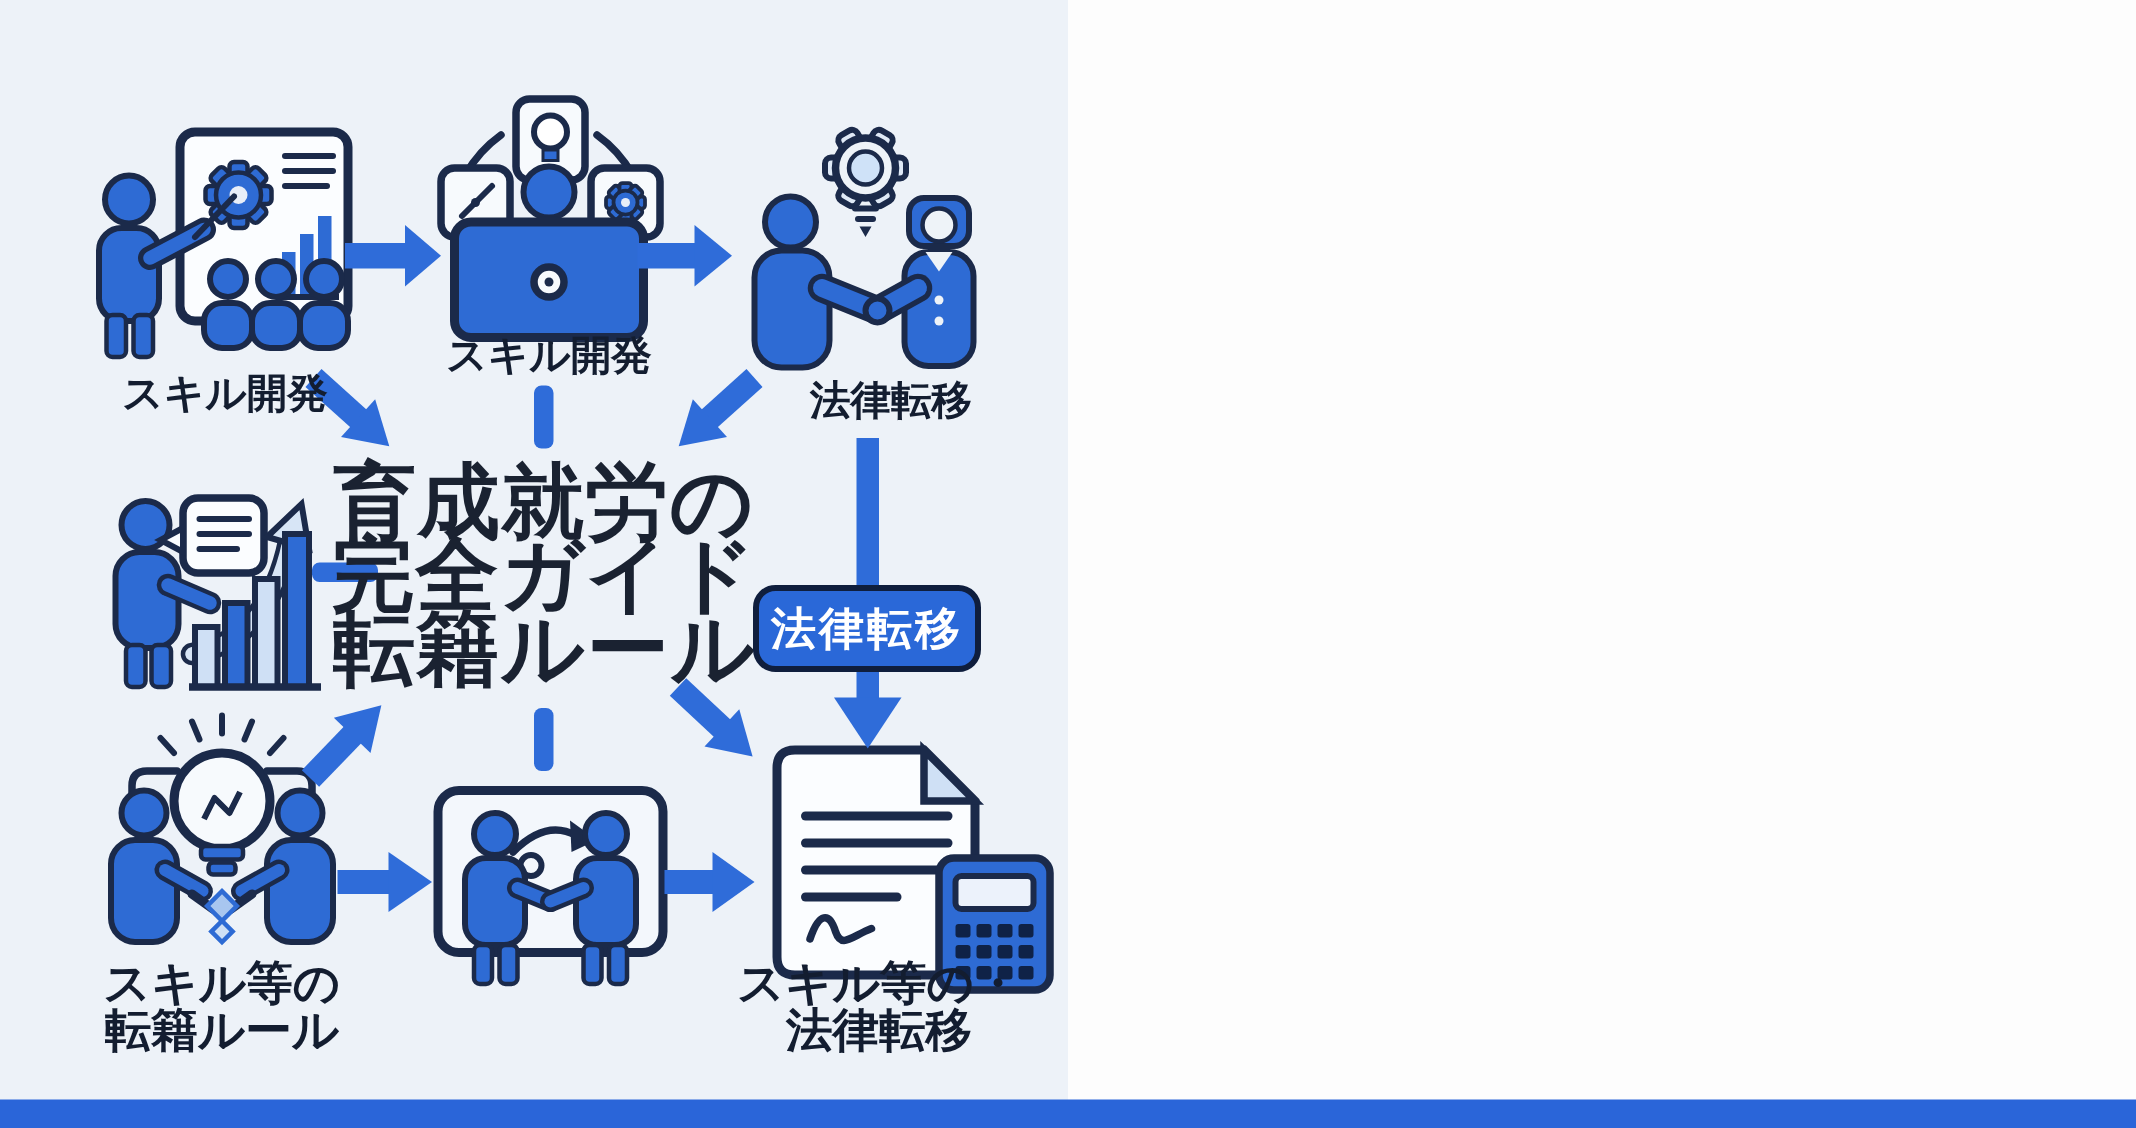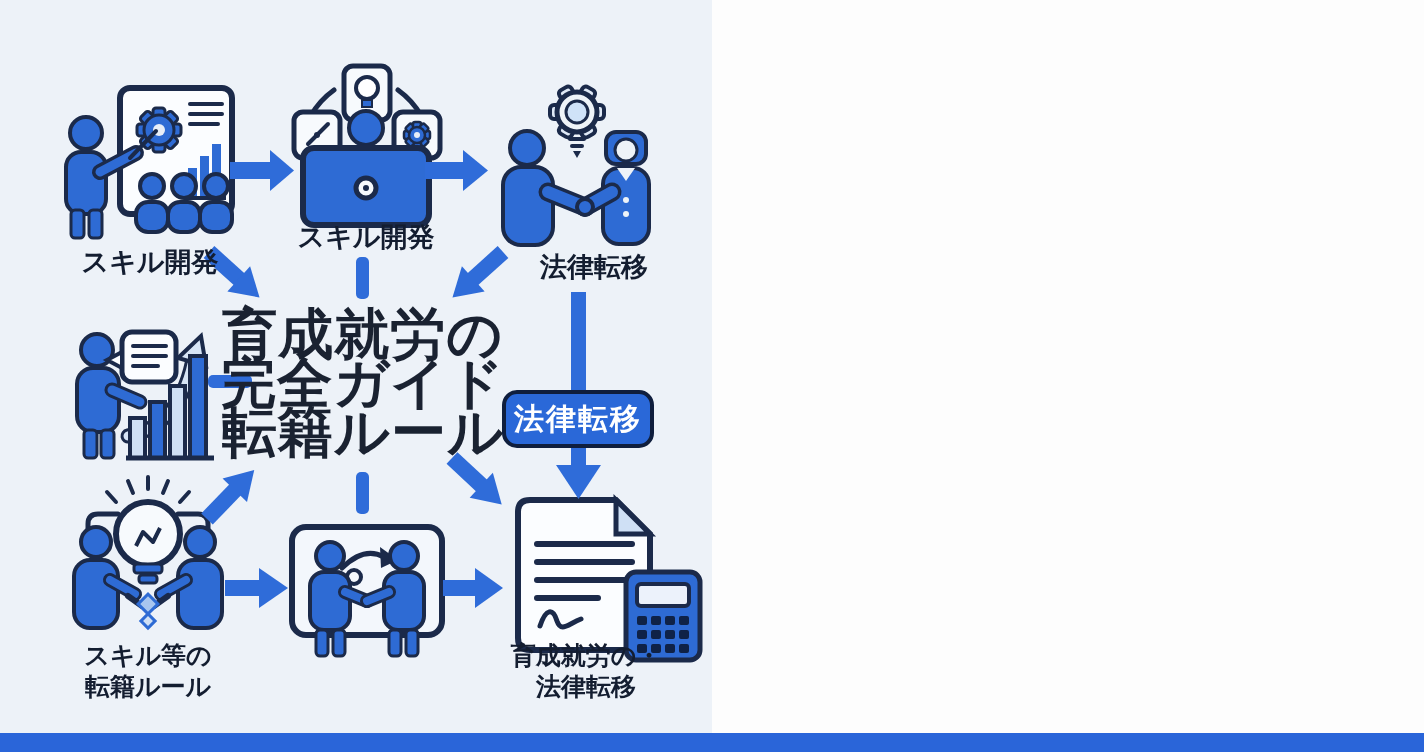--- a/index.html
+++ b/index.html
@@ -15,21 +15,21 @@
   .right-panel {
     position:absolute; left:712px; top:0; width:712px; height:752px;
     background:#fdfdfd;
   }
   .diagram-svg { position:absolute; left:0; top:0; width:712px; height:733px; }
   .label {
     position:absolute; transform:translateX(-50%);
     color:#131d30; font-weight:bold; text-align:center; white-space:nowrap;
   }
   .label-top    { font-size:27px; }
-  .label-bottom { font-size:25px; line-height:31px; }
+  .label-bottom { font-size:31px; line-height:31px; }
   .center-title {
     position:absolute; left:363px; top:310px; transform:translateX(-50%);
     font-size:55px; line-height:49px; font-weight:900; letter-spacing:1px;
     color:#1a2231; text-align:center; white-space:nowrap;
   }
   .badge {
     position:absolute; left:502px; top:390px; width:152px; height:58px;
     background:#2a68d8; border:4px solid #0f1e3d; border-radius:15px;
     color:#ffffff; font-size:30px; font-weight:bold; letter-spacing:2px;
     display:flex; align-items:center; justify-content:center; z-index:3;
@@ -310,21 +310,21 @@
     <div>転籍ルール</div>
   </div>
 
   <div class="badge">法律転移</div>
 
   <div class="label label-bottom" style="left:148px; top:640px;">
     <div>スキル等の</div>
     <div>転籍ルール</div>
   </div>
   <div class="label label-bottom" style="left:586px; top:640px;">
-    <div>育成就労の・</div>
+    <div>スキル等の・</div>
     <div>法律転移</div>
   </div>
 </div>
 
 <div class="right-panel">
   
 </div>
 
 <div class="footer-bar"></div>
 

